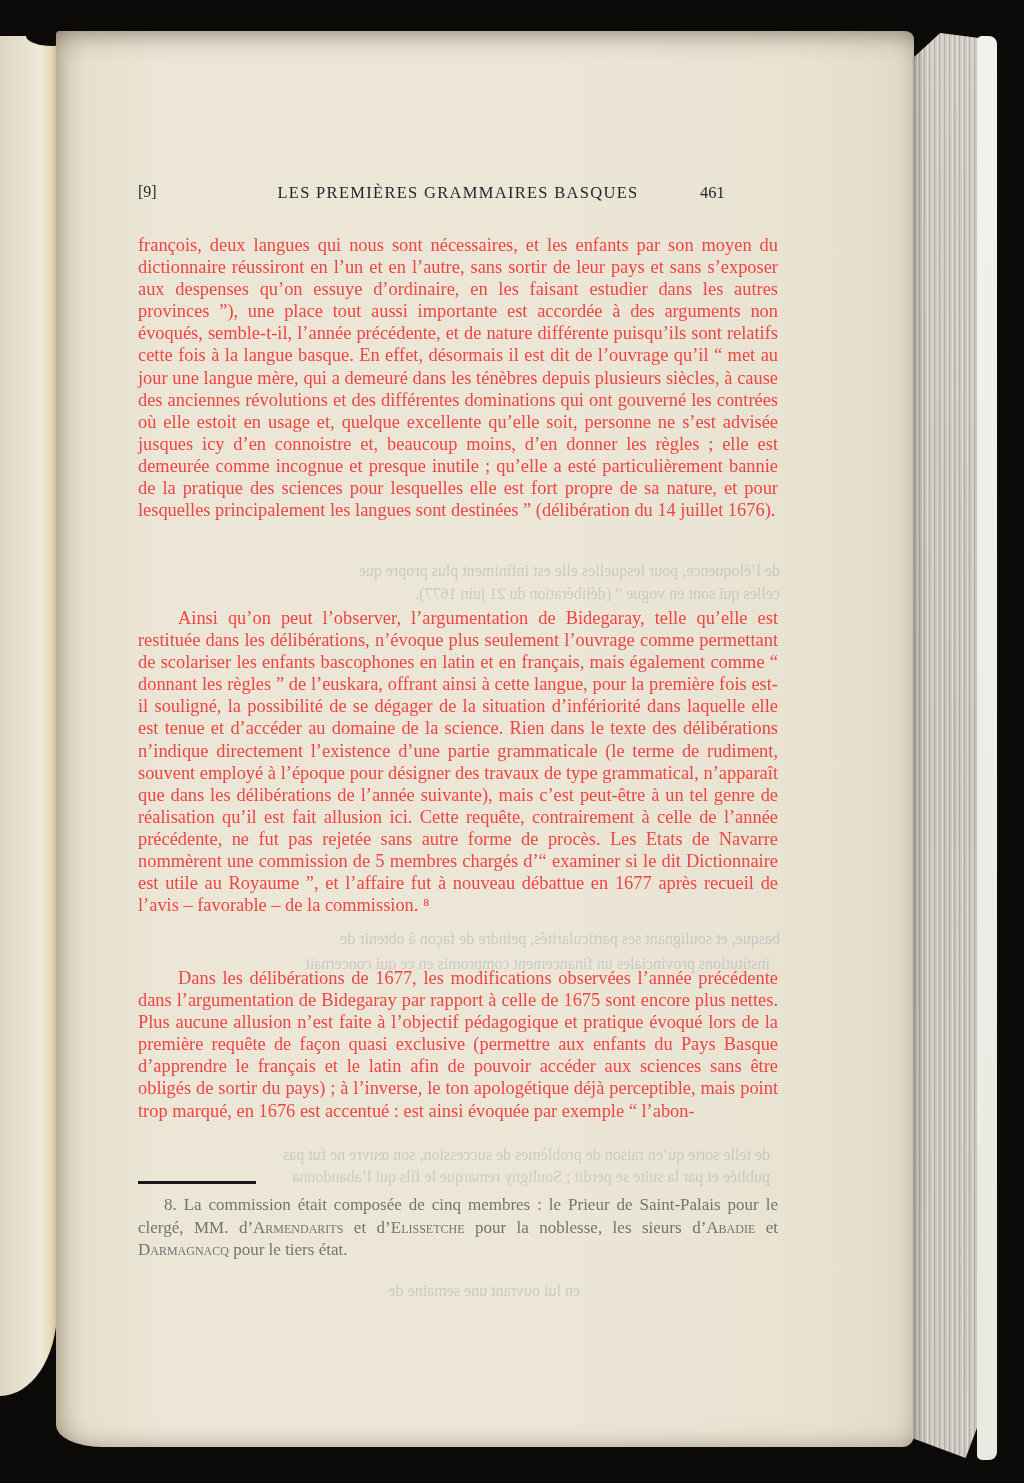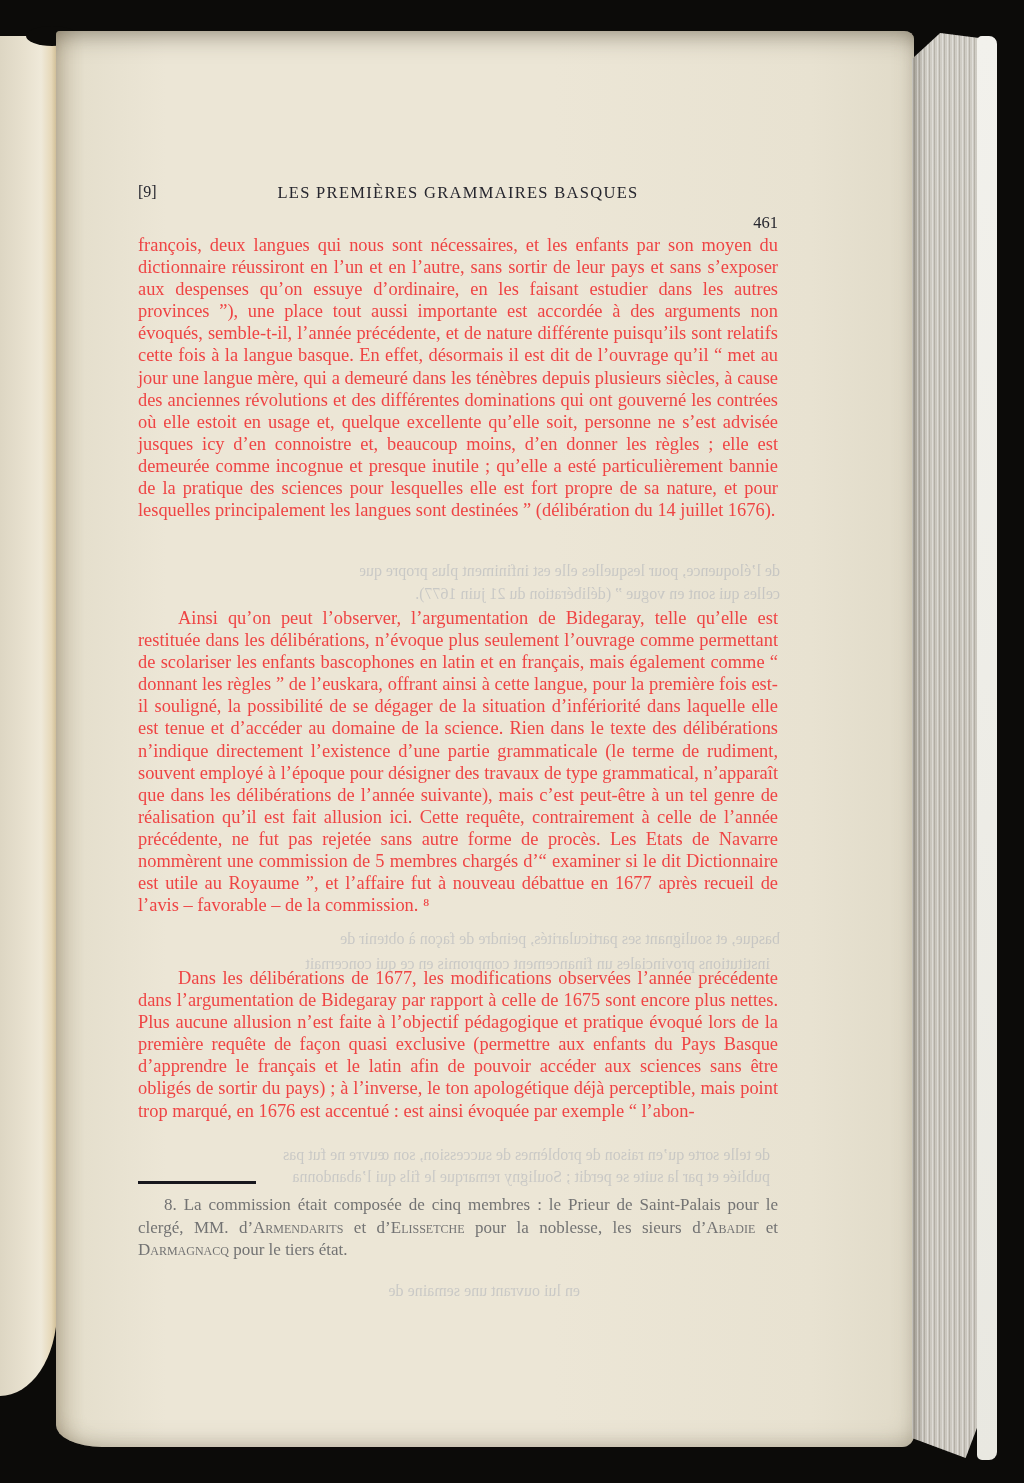--- a/index.html
+++ b/index.html
@@ -32,21 +32,21 @@
 
   
   .edge-strip{position:absolute;left:977px;top:36px;width:20px;height:1424px;
     background:linear-gradient(to bottom,#f2f1ec,#e9e8e1);
     border-radius:5px 8px 8px 5px;}
 
   
   .hdr{position:absolute;top:183px;color:#26262e;}
   .hdr-bracket{left:138px;width:60px;font-size:16px;text-align:left;}
   .hdr-title{left:138px;width:640px;text-align:center;font-size:16.5px;letter-spacing:1.3px;}
-  .hdr-page{left:700px;width:78px;text-align:right;font-size:16.5px;margin-top:30px;}
+  .hdr-page{left:700px;width:78px;font-size:16.5px;}
 
   
   .para{position:absolute;left:138px;width:640px;margin:0;
     font-size:18.4px;line-height:22.1px;color:#ef4444;text-align:justify;}
   .para.indent{text-indent:40px;}
   .p1{top:234px;}
   .p2{top:607px;}
   .p3{top:967px;}
 
   

